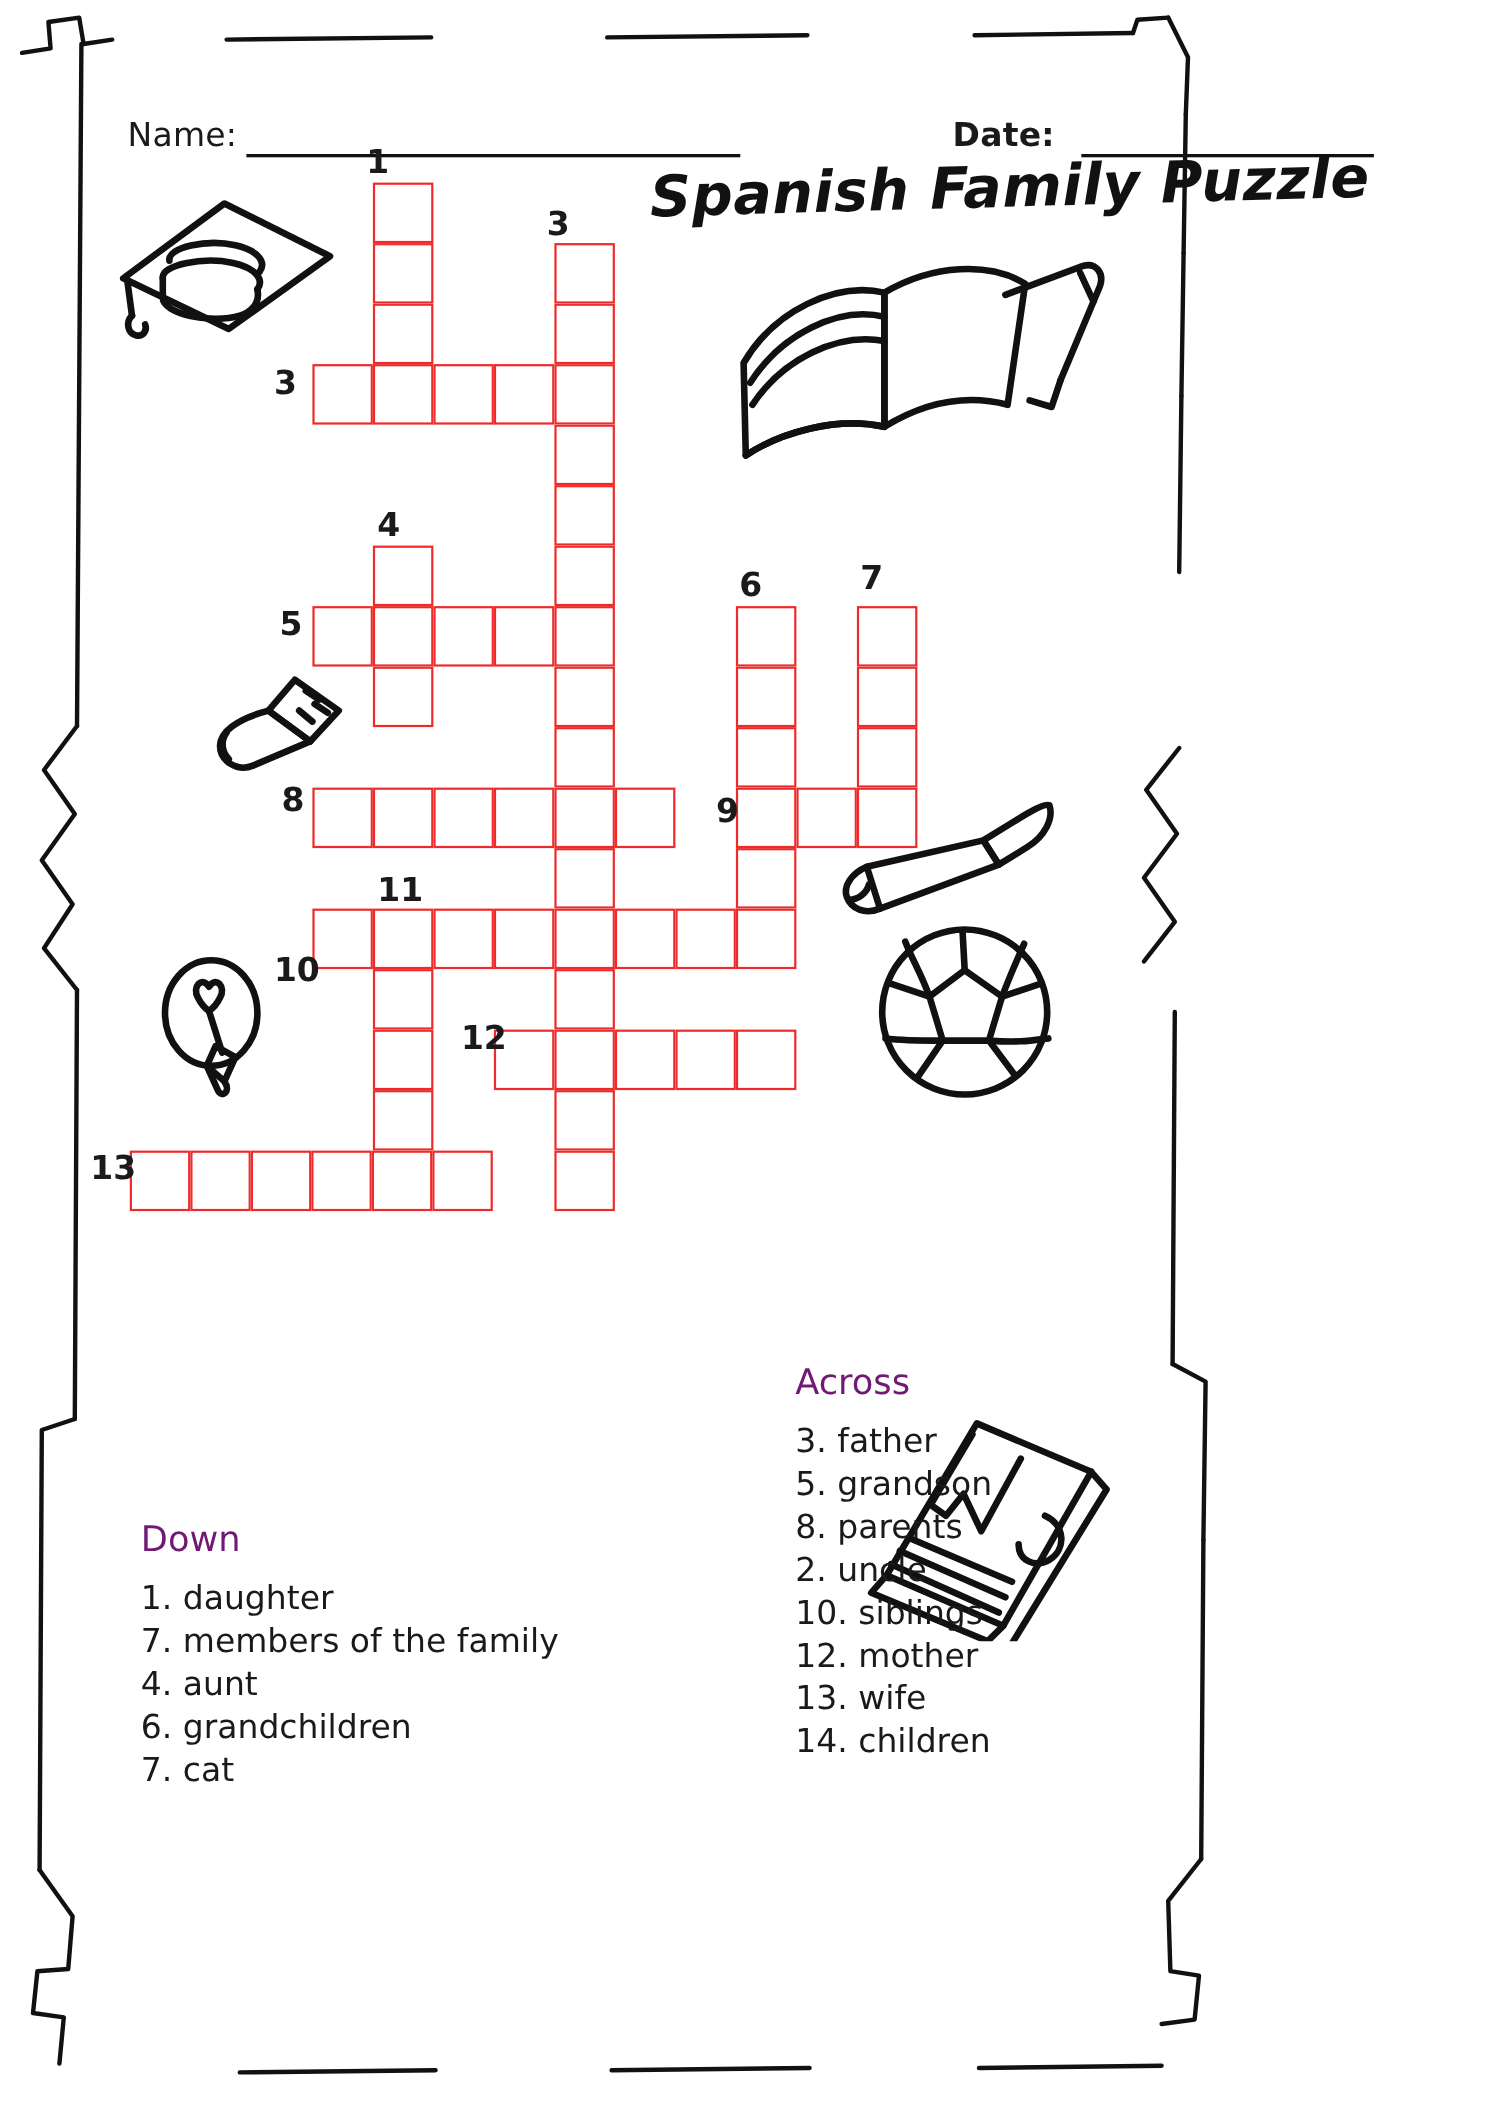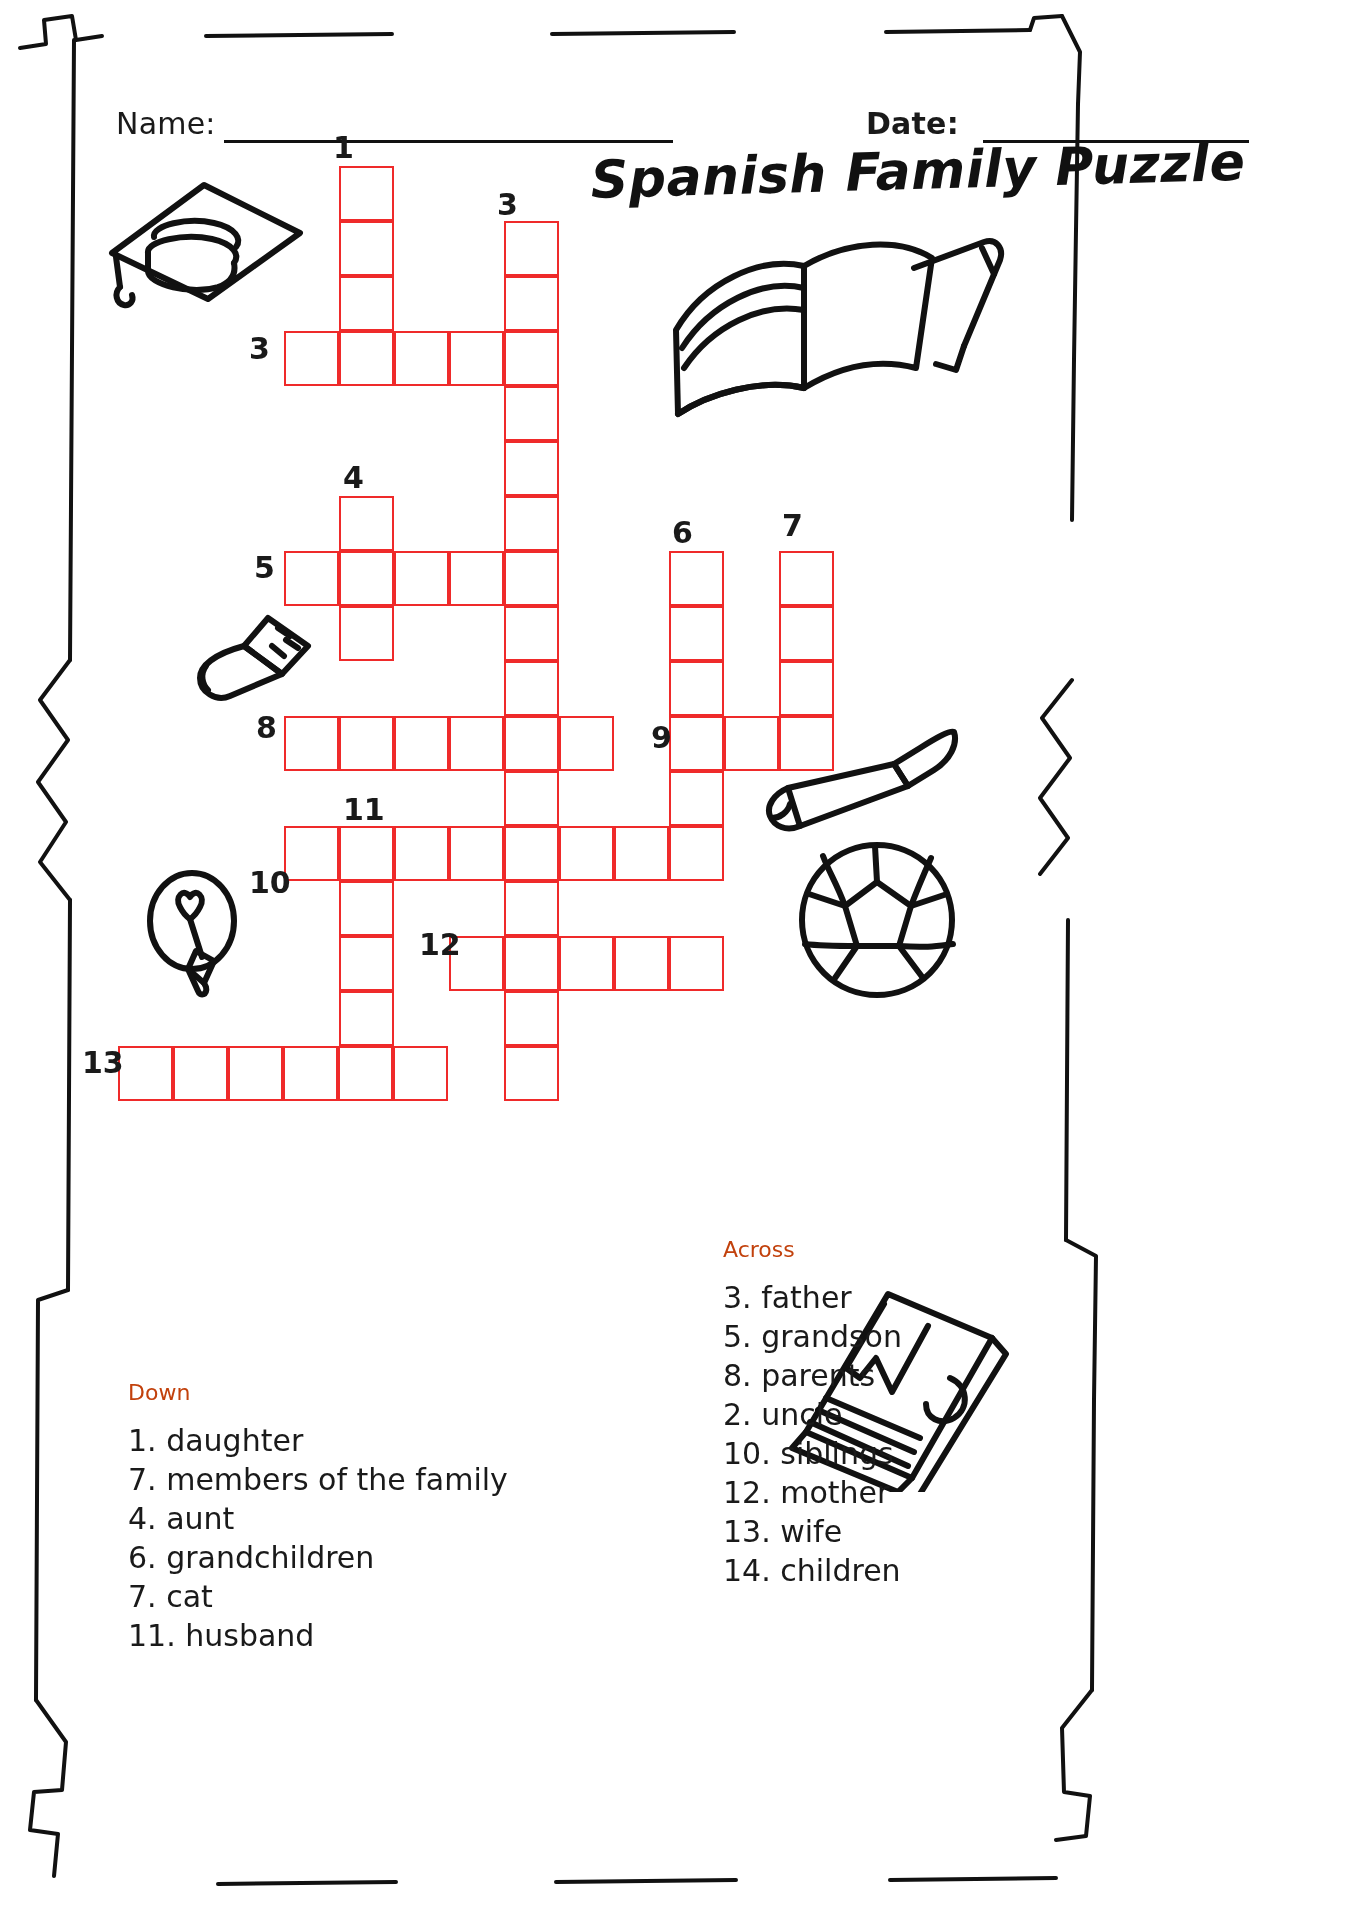--- a/index.html
+++ b/index.html
@@ -23,21 +23,21 @@
 
   
   #grid{position:absolute;left:0;top:0;width:1358px;height:1400px;}
   .cell{position:absolute;width:55px;height:55px;
         border:2px solid #ef2a2a;box-sizing:border-box;background:#fff;}
   .cnum{position:absolute;font-size:30px;font-weight:600;color:#1a1a1a;
         line-height:1;white-space:nowrap;}
 
   
   .clue-block{position:absolute;}
-  .clue-head{font-size:22px;font-weight:400;color:#c2410c;margin:0 0 16px 0;}
+  .clue-head{font-size:32px;font-weight:400;color:#701a75;margin:0 0 16px 0;}
   .clue-list{list-style:none;margin:0;padding:0;}
   .clue-list li{font-size:30px;line-height:1.30;color:#1a1a1a;white-space:nowrap;}
   #down-block{left:128px;top:1380px;}
   #across-block{left:723px;top:1237px;}
 
   
   .art{position:absolute;}
 </style>
 </head>
 <body>
@@ -247,21 +247,20 @@
   </div>
 
 <div class="clue-block" id="down-block">
   <div class="clue-head">Down</div>
   <ul class="clue-list" id="down-list">
       <li>1. daughter</li>
       <li>7. members of the family</li>
       <li>4. aunt</li>
       <li>6. grandchildren</li>
       <li>7. cat</li>
-      <li>11. husband</li>
     </ul>
 </div>
 
 <div class="clue-block" id="across-block">
   <div class="clue-head">Across</div>
   <ul class="clue-list" id="across-list">
       <li>3. father</li>
       <li>5. grandson</li>
       <li>8. parents</li>
       <li>2. uncle</li>

